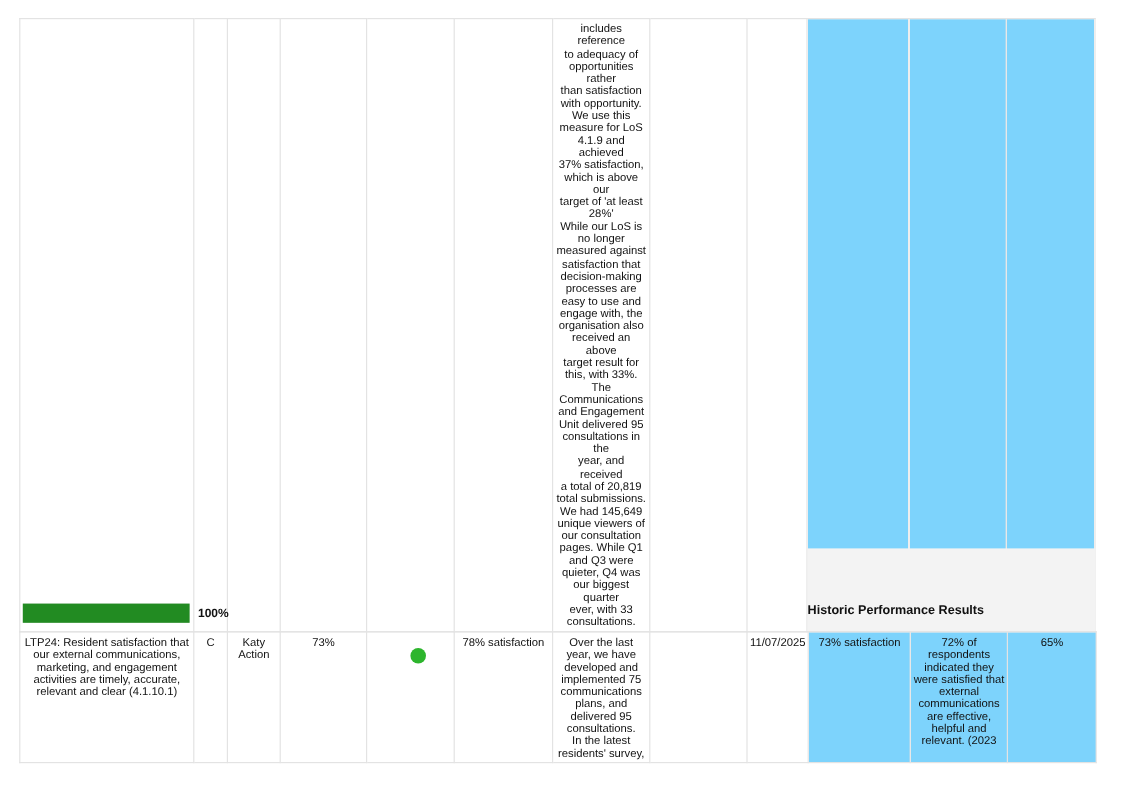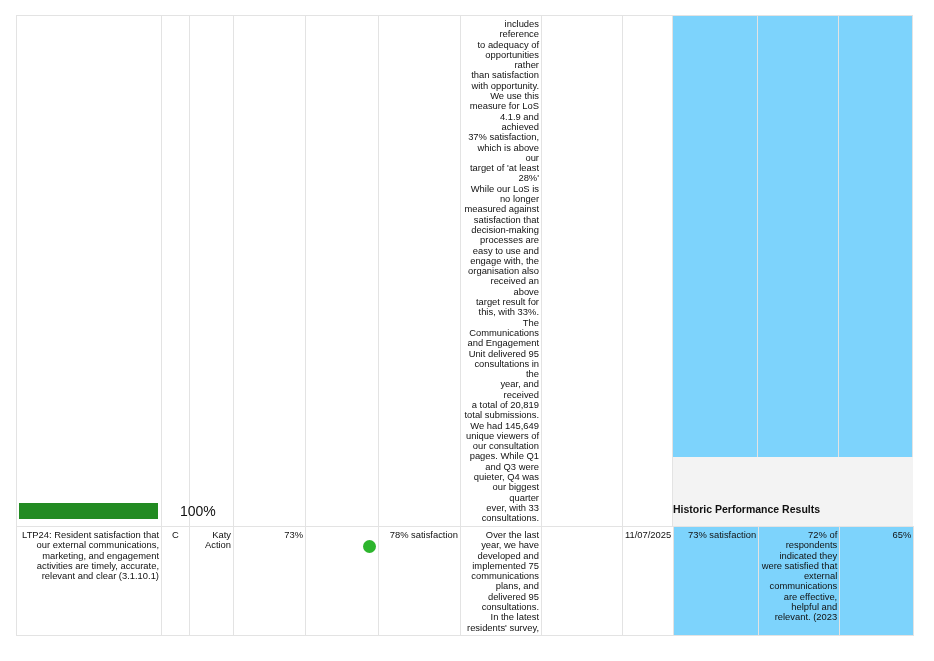--- a/index.html
+++ b/index.html
@@ -18,21 +18,21 @@
       position: absolute;
       border-collapse: collapse;
       table-layout: fixed;
       font-size: 9.4px;
       line-height: 10.3px;
     }
     table.grid td, table.grid th {
       border: 1px solid #e3e3e3;
       vertical-align: top;
       padding: 3px 2px 2px 2px;
-      text-align: right;
+      text-align: center;
       overflow: hidden;
     }
     .shade { background: #7dd3fc; }
 
     #top-table { left: 16px; top: 15px; }
     #top-table td { height: 420px; }
     .comment-text { white-space: pre-line; }
 
     .section-title {
       position: absolute;
@@ -54,23 +54,23 @@
       width: 139px;
       height: 16px;
       background: #e6e6e6;
       position: relative;
     }
     .progress-fill {
       position: absolute; left: 0; top: 0; bottom: 0;
       background: #228b22;
     }
     .progress-label {
-      margin-left: 22px;
-      font-size: 14px;
-      font-weight: normal;
+      margin-left: 7px;
+      font-size: 10px;
+      font-weight: bold;
     }
     .historic-box {
       position: absolute;
       left: 673px;
       top: 457px;
       width: 240px;
       height: 69px;
       background: #f3f3f3;
     }
     .historic-title {
@@ -194,21 +194,21 @@
         <col style="width:82px">
         <col style="width:81px">
         <col style="width:81px">
       <col style="width:50px">
         <col style="width:85px">
         <col style="width:81px">
         <col style="width:74px">
     </colgroup>
     <tbody>
     <tr>
-      <td class="data">LTP24: Resident satisfaction that our external communications, marketing, and engagement activities are timely, accurate, relevant and clear  (3.1.10.1)</td>
+      <td class="data">LTP24: Resident satisfaction that our external communications, marketing, and engagement activities are timely, accurate, relevant and clear  (4.1.10.1)</td>
       <td class="data center">C</td>
       <td class="data">Katy Action</td>
       <td class="data">73%</td>
       <td class="data">
         <span class="dot" id="forecast-dot" style="background: rgb(45, 181, 45);"></span>
       </td>
       <td class="data">78% satisfaction</td>
       <td class="data comment-text">Over the last year, we have developed and implemented 75 communications plans, and delivered 95 consultations.
 In the latest residents' survey,</td>
       <td class="data"></td>

